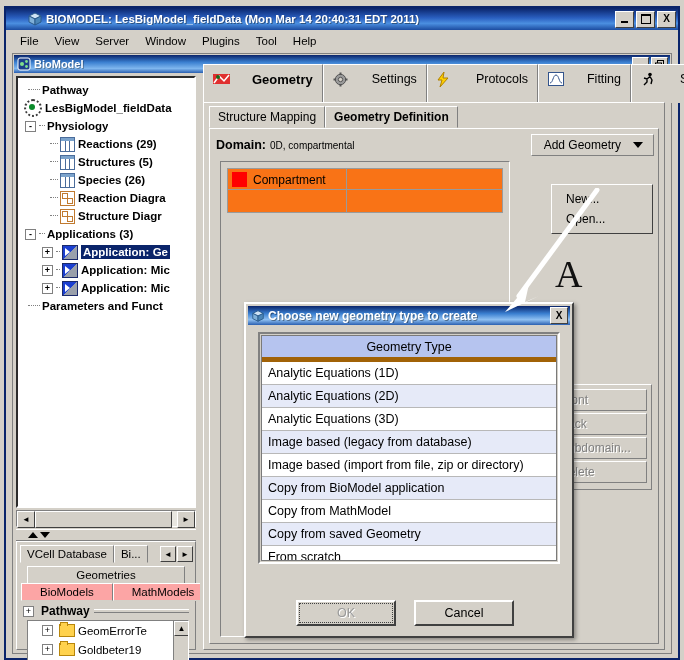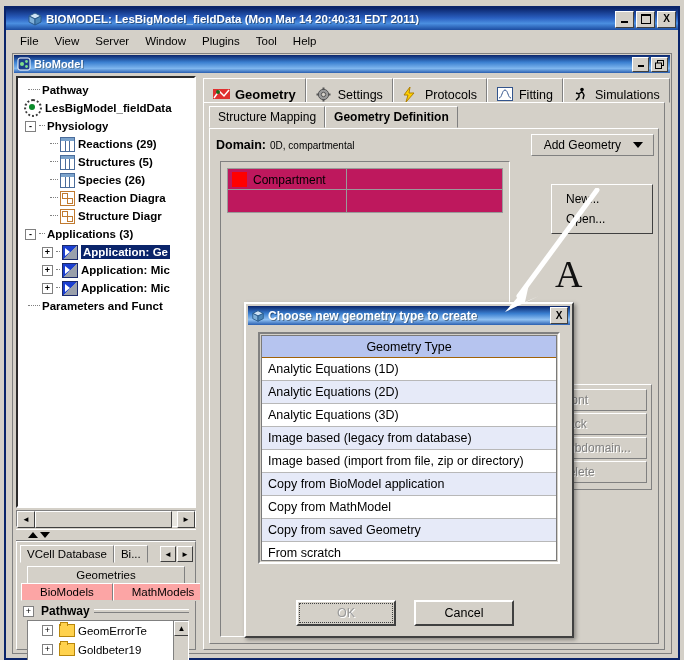--- a/index.html
+++ b/index.html
@@ -170,21 +170,21 @@
   .folder:before{content:"";position:absolute;left:0;top:-3px;width:6px;height:3px;background:#ffd24d;border:1px solid #b8860b;border-bottom:none;}
   .db-vsb{position:absolute;right:0;top:0;width:14px;bottom:0;background:#d4d0c8;border-left:1px solid #808080;}
 
   
   .right-pane{
     position:absolute;left:186px;top:2px;right:2px;bottom:2px;
     background:#d4d0c8;
   }
   .tabrow{display:flex;align-items:flex-end;height:27px;padding-left:3px;}
   .tab{
-    display:flex;align-items:flex-end;gap:5px;height:23px;padding:0 9px;
+    display:flex;align-items:flex-start;gap:22px;height:23px;padding:7px 9px;
     background:#d4d0c8;border:1px solid;border-color:#fff #808080 #d4d0c8 #fff;
     font-size:12.5px;white-space:nowrap;
   }
   .tab.active{font-weight:bold;font-size:13px;}
   .tabpanel{
     position:absolute;left:3px;right:3px;top:26px;bottom:0;
     background:#d4d0c8;border:1px solid;border-color:#fff #808080 #808080 #fff;box-sizing:border-box;
   }
   .subtabrow{display:flex;align-items:flex-end;height:22px;padding:3px 0 0 5px;}
   .stab{
@@ -209,21 +209,21 @@
   .table-outer{
     position:absolute;left:10px;top:32px;right:148px;bottom:6px;
     background:#d4d0c8;border:1px solid;border-color:#808080 #fff #fff #808080;
   }
   .tbl{
     margin:6px;background:#fff;border:1px solid #7a7a7a;border-collapse:collapse;width:calc(100% - 12px);
   }
   .tbl th{
     background:#b6c4ef;border:1px solid #7a7a7a;font-weight:normal;font-size:12px;height:20px;
   }
-  .tbl td{border:1px solid #9a9a9a;height:20px;font-size:12px;padding:0 4px;background:#be185d;}
+  .tbl td{border:1px solid #9a9a9a;height:20px;font-size:12px;padding:0 4px;background:#f97316;}
   .swatch{display:inline-block;width:15px;height:15px;background:#ff0000;vertical-align:-3px;margin-right:6px;}
   .tbl td.namecell{width:110px;}
   .tbl tr.empty td{height:22px;}
 
   
   .popup-menu{
     position:absolute;right:5px;top:55px;width:100px;
     background:#d4d0c8;border:1px solid;border-color:#fff #404040 #404040 #fff;
     padding:4px 0;z-index:20;
   }
@@ -257,21 +257,21 @@
     border-color:#fff #404040 #404040 #fff;display:flex;align-items:center;justify-content:center;
     font-size:10px;font-weight:bold;color:#000;margin-left:auto;
   }
   .dlg-list-wrap{
     position:absolute;left:12px;top:28px;right:12px;height:232px;
     background:#d4d0c8;border:2px solid;border-color:#808080 #fff #fff #808080;
     box-sizing:border-box;padding:1px;
   }
   .dlg-list{background:#fff;border:1px solid #7a7a7a;height:100%;box-sizing:border-box;overflow:hidden;}
   .dlg-head{
-    background:#b6c4ef;border-bottom:1px solid #a16207;height:21px;
+    background:#b6c4ef;border-bottom:5px solid #a16207;height:21px;
     display:flex;align-items:center;justify-content:center;font-size:12.5px;
   }
   .dlg-row{
     height:22px;display:flex;align-items:center;padding-left:6px;font-size:12.5px;
     border-bottom:1px solid #b8b8b8;background:#fff;
   }
   .dlg-row.alt{background:#e6eaf8;}
   .dlg-foot{
     position:absolute;left:0;right:8px;bottom:10px;display:flex;justify-content:center;gap:18px;
   }

